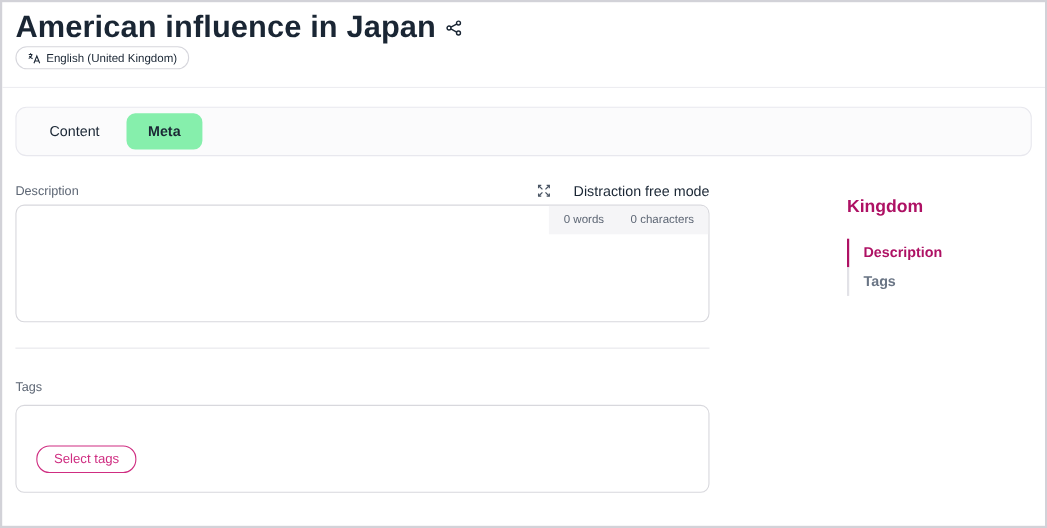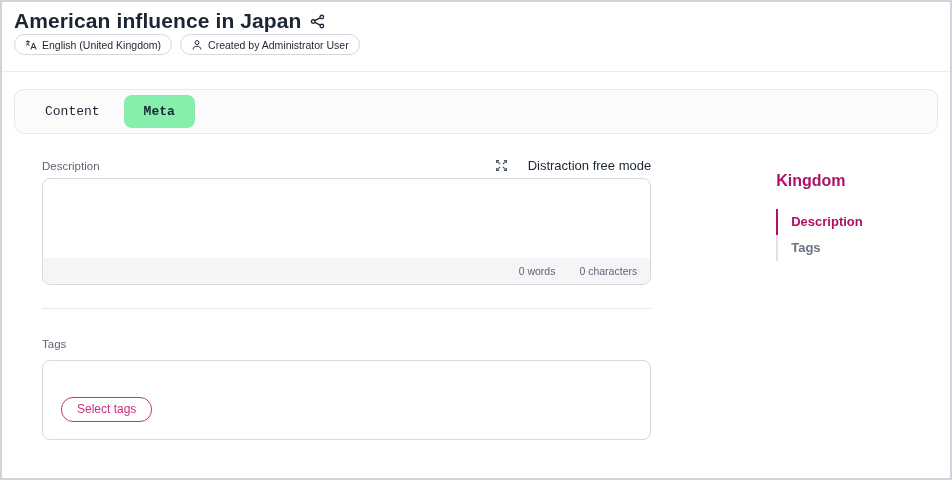--- a/index.html
+++ b/index.html
@@ -14,21 +14,21 @@
     width: 952px; height: 480px;
     border: 2px solid #d2d2d8;
     background: #fff;
     position: relative;
   }
 
   
   .header { padding: 7px 12px 0 12px; }
   .title-row { display: flex; align-items: center; gap: 9px; }
   .page-title {
-    font-size: 21px; font-weight: 700; color: var(--text-dark, #1a2634);
+    font-size: 28px; font-weight: 700; color: var(--text-dark, #1a2634);
     letter-spacing: .1px;
   }
   .share-btn { background: none; border: none; cursor: pointer; display: flex; align-items: center; padding: 0; }
   .subtitle { margin-top: 8px; font-size: 13px; color: var(--text-dark, #1a2634); }
   .badges { display: flex; gap: 8px; margin-top: 1px; }
   .badge {
     display: inline-flex; align-items: center; gap: 5px;
     height: 21px; padding: 0 10px;
     border: 1px solid #d6d6dc; border-radius: 11px;
     font-size: 10.5px; color: var(--text-dark, #1a2634);
@@ -39,50 +39,49 @@
   .header-divider { border: none; border-top: 1px solid #ededf1; margin-top: 16px; }
 
   
   .tabs {
     margin: 17px 12px 0 12px;
     height: 45px;
     border: 1px solid #e8e8ee; border-radius: 10px;
     background: #fbfbfc;
     display: flex; align-items: center; gap: 10px;
     padding: 0 8px 0 16px;
-    font-family: Liberation Mono, monospace;
   }
   .tab {
     border: none; background: none; cursor: pointer;
     font-family: inherit; font-size: 13px; color: var(--text-dark, #1a2634);
     padding: 8px 14px; border-radius: 8px; line-height: 1;
   }
   .tab.active { background: #86efac; font-weight: 700; padding: 10px 20px; }
 
   
-  .body { display: flex; padding-left: 12px; margin-left: 28px; }
+  .body { display: flex; padding-left: 12px; }
   .form-col { width: 631px; }
   .sections-panel { margin-left: 125px; width: 180px; padding-top: 38px; }
 
   
   .field-head {
     margin-top: 24px; height: 15px;
     display: flex; align-items: center; justify-content: space-between;
   }
   .field-label { font-size: 11.5px; color: var(--text-muted, #5d6674); }
   .dfm-btn {
     border: none; background: none; cursor: pointer;
     display: flex; align-items: center; gap: 20px;
     font-family: inherit; font-size: 13px; color: var(--text-dark, #1a2634);
     padding: 0;
   }
   .editor-box {
     margin-top: 5px; height: 107px;
     border: 1px solid #d8d8dd; border-radius: 8px;
-    display: flex; flex-direction: column; overflow: hidden;
+    display: flex; flex-direction: row; overflow: hidden;
     background: #fff;
   }
   .editor-area { flex: 1; outline: none; padding: 8px 10px; font-size: 13px; }
   .editor-footer {
     height: 26px; background: #f5f5f7;
     display: flex; align-items: center; justify-content: flex-end; gap: 24px;
     padding: 0 13px; font-size: 10.5px; color: var(--text-muted, #5d6674);
   }
 
   .field-divider { border: none; border-top: 1px solid #e7e7eb; margin-top: 23px; }
@@ -138,29 +137,20 @@
     <div class="badges">
       <span class="badge">
         <span>
           <svg width="12" height="12" viewBox="0 0 16 16" fill="none" stroke="#1a2634" stroke-width="1.3">
             <path d="M1.5 3.5h4.5M3.7 1.8v1.7M5.5 3.5c-.6 2.2-2.3 4-4 4.8M2.3 5.2c.8 1.8 2.4 2.8 3.9 3.2"></path>
             <path d="M7.8 14 11.3 5.2 14.8 14M8.9 11.2h4.8"></path>
           </svg>
         </span>
         <span>English (United Kingdom)</span>
       </span>
-      <span class="badge">
-        <span>
-          <svg width="12" height="12" viewBox="0 0 16 16" fill="none" stroke="#1a2634" stroke-width="1.3">
-            <circle cx="8" cy="4.8" r="2.6"></circle>
-            <path d="M2.8 14c0-2.9 2.3-4.3 5.2-4.3s5.2 1.4 5.2 4.3"></path>
-          </svg>
-        </span>
-        <span>Created by Administrator User</span>
-      </span>
     </div>
   </header>
 
   <hr class="header-divider">
 
   <nav class="tabs">
     <button class="tab">Content</button>
     <button class="tab active">Meta</button>
   </nav>
 

